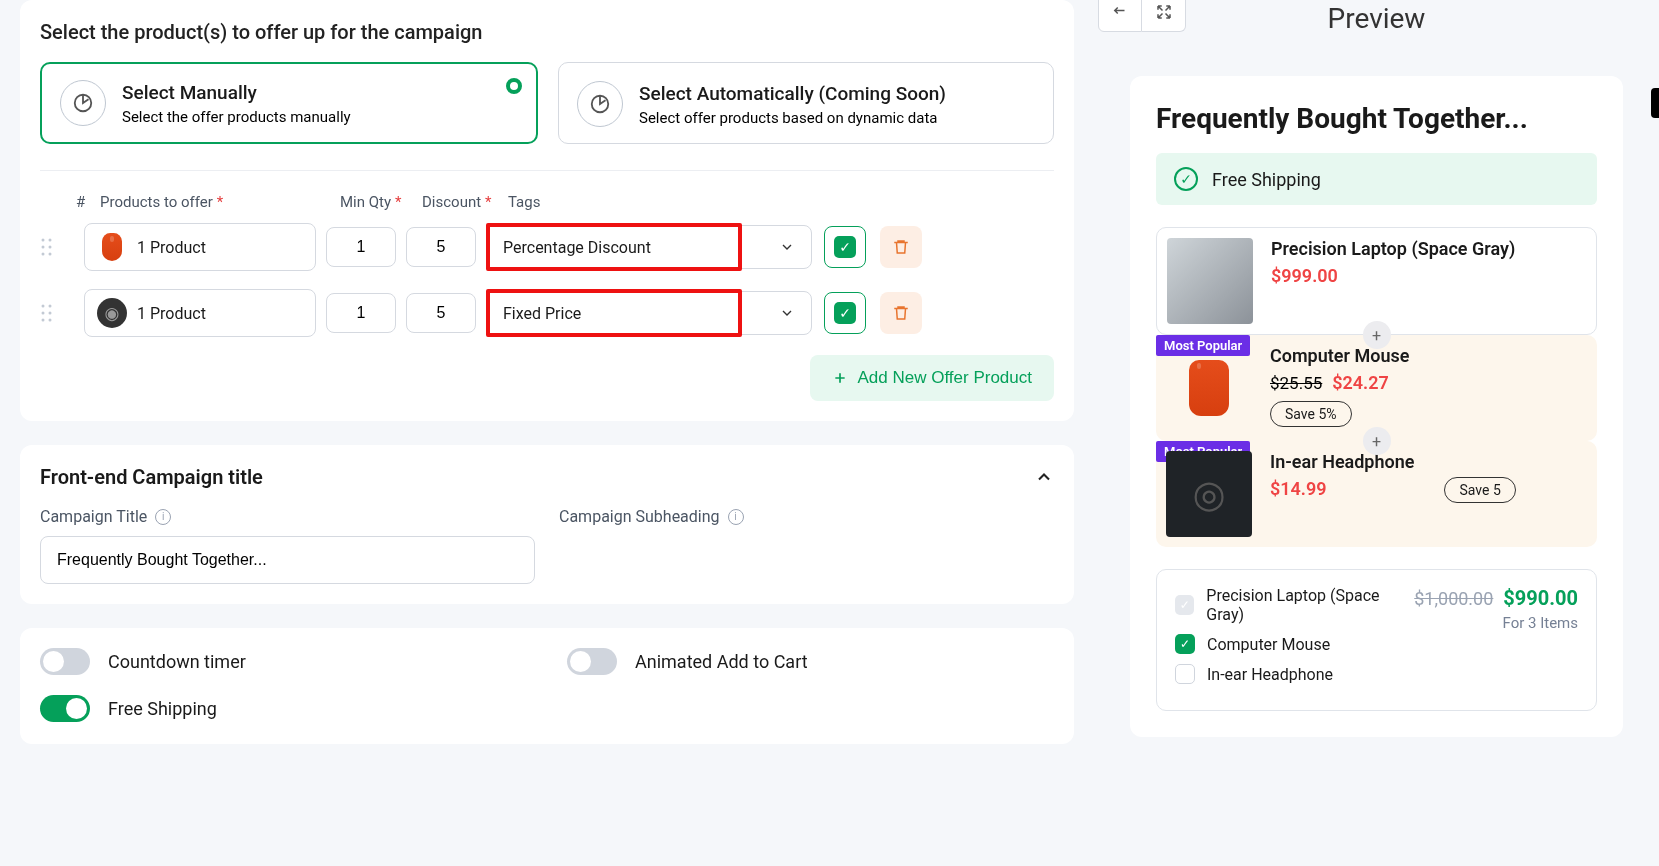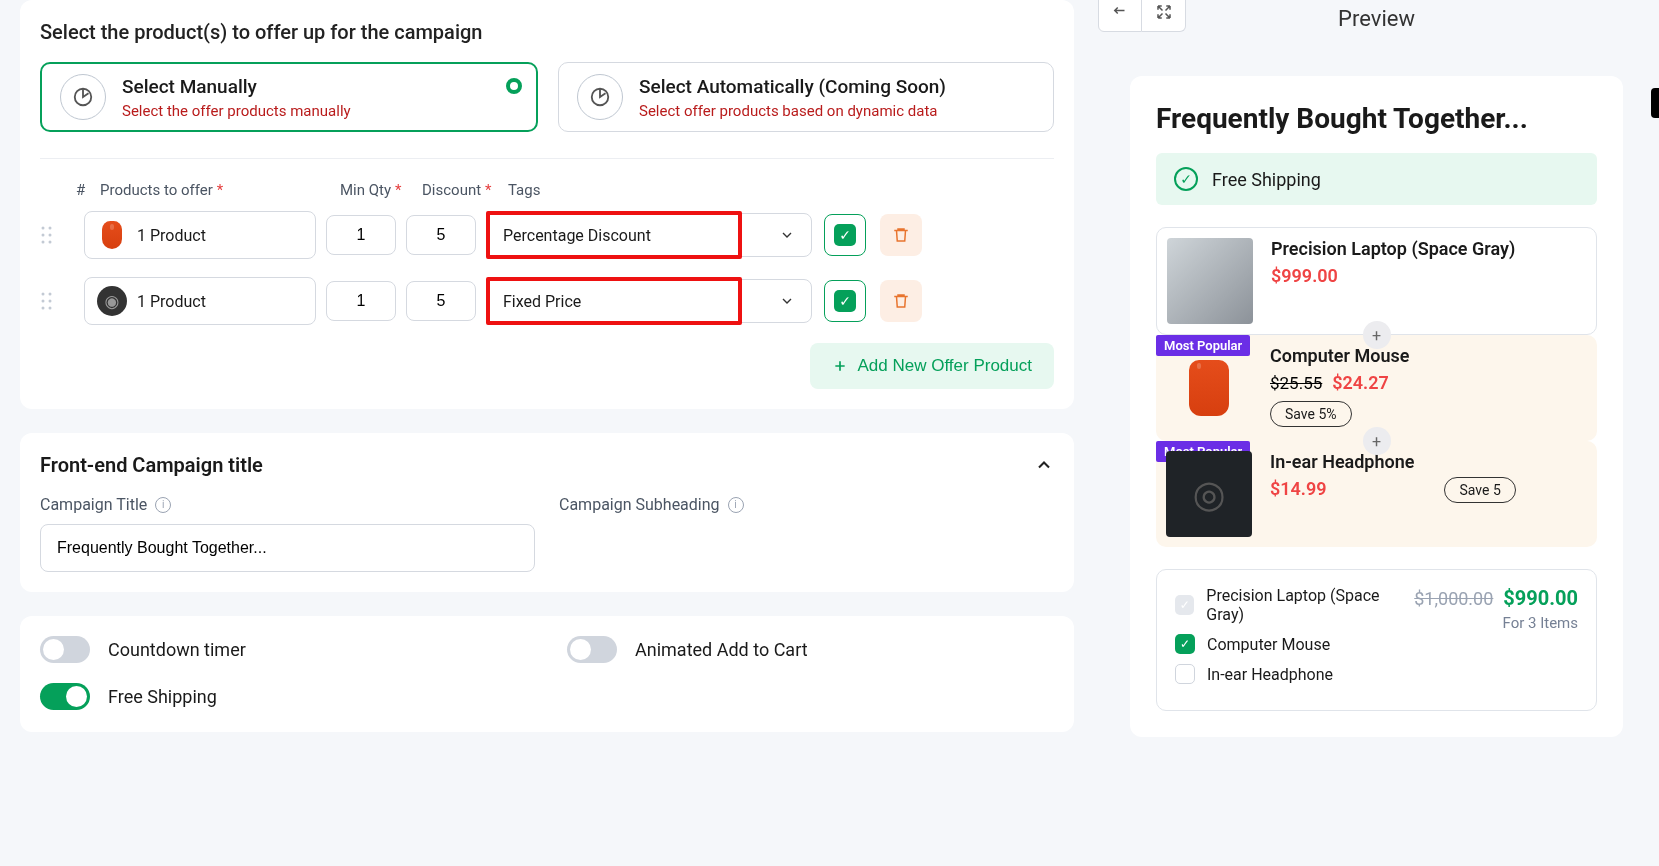--- a/index.html
+++ b/index.html
@@ -2,25 +2,25 @@
 <html><head>
 <meta charset="utf-8">
 <style>
 * { box-sizing: border-box; margin: 0; padding: 0; }
 body { font-family: -apple-system, BlinkMacSystemFont, "Segoe UI", Roboto, sans-serif; background: #f5f7fa; color: #1a1a1a; }
 .layout { display: flex; width: 1659px; height: 866px; }
 .main-panel { flex: 1; padding: 0 20px 20px 20px; }
 .section { background: #fff; border-radius: 12px; padding: 20px; margin-bottom: 24px; }
 .section-head { font-size: 20px; font-weight: 500; margin-bottom: 18px; color: #222; }
 .select-cards { display: flex; gap: 20px; margin-bottom: 26px; }
-.select-card { flex: 1; border: 1px solid #d5d9e0; border-radius: 10px; padding: 10px 18px; display: flex; align-items: center; gap: 16px; position: relative; cursor: pointer; }
+.select-card { flex: 1; border: 1px solid #d5d9e0; border-radius: 10px; padding: 16px 18px; display: flex; align-items: flex-end; gap: 16px; position: relative; cursor: pointer; }
 .select-card.active { border: 2px solid #05a05a; }
 .card-icon { width: 46px; height: 46px; border: 1px solid #bfc7d1; border-radius: 50%; display: flex; align-items: center; justify-content: center; }
 .card-title { font-size: 19px; font-weight: 500; margin-bottom: 4px; }
-.card-sub { color: #b91c1c; font-size: 15px; }
+.card-sub { color: #000000; font-size: 15px; }
 .radio-dot { position: absolute; right: 14px; top: 14px; width: 16px; height: 16px; border: 4px solid #05a05a; border-radius: 50%; }
 .divider { border: none; border-top: 1px solid #eceef2; margin: 0 0 22px 0; }
 
 .products-table .header-row { display: flex; color: #4b5563; font-size: 15px; padding: 0 0 12px 0; align-items: center; }
 .col-handle { width: 36px; }
 .col-hash { width: 16px; }
 .col-product { width: 248px; padding-left: 8px; }
 .col-minqty { width: 82px; }
 .col-discount { width: 86px; }
 .col-type { width: 330px; }
@@ -58,21 +58,21 @@
 .toggle-row { display:flex; gap:40px; }
 .toggle-item { display:flex; align-items:center; gap:18px; flex:1; }
 .toggle { width:50px; height:27px; background:#d0d5dd; border-radius:20px; position:relative; cursor:pointer;}
 .toggle.on { background:#05a05a; }
 .toggle-knob { width:21px; height:21px; background:#fff; border-radius:50%; position:absolute; top:3px; left:3px; transition:left .2s;}
 .toggle.on .toggle-knob { left:26px; }
 
 
 .preview-panel { width: 565px; padding: 0 36px 0 36px; position: relative; }
 .preview-header { display:flex; align-items:center; justify-content:center; position:relative; height:36px; margin-bottom:40px;}
-.preview-title { font-size:22px; color:#333; }
+.preview-title { font-size:28px; color:#333; }
 .preview-actions { position:absolute; left:-32px; top:-8px; display:flex; gap:0; }
 .preview-action-btn { width:44px; height:40px; border:1px solid #d7dbe2; background:#fff; display:flex;align-items:center;justify-content:center; cursor:pointer; }
 .preview-action-btn:first-child { border-radius:6px 0 0 6px; }
 .preview-action-btn:last-child { border-radius:0 6px 6px 0; border-left:none;}
 .close-btn { position:absolute; right:-22px; top:88px; width:30px; height:30px; background:#000; color:#fff; border-radius:4px; display:flex;align-items:center;justify-content:center; cursor:pointer; font-size:18px;}
 
 .preview-card { background:#fff; border-radius:12px; padding: 26px; }
 .preview-heading { font-size:28px; font-weight:700; margin-bottom:18px; }
 .ship-banner { background:#e7f8f0; border-radius:6px; padding:14px 18px; display:flex; align-items:center; gap:14px; margin-bottom:22px; font-size:18px;}
 .ship-icon { width:24px;height:24px;border:2px solid #05a05a;border-radius:50%;display:flex;align-items:center;justify-content:center;color:#05a05a;font-size:14px;}

